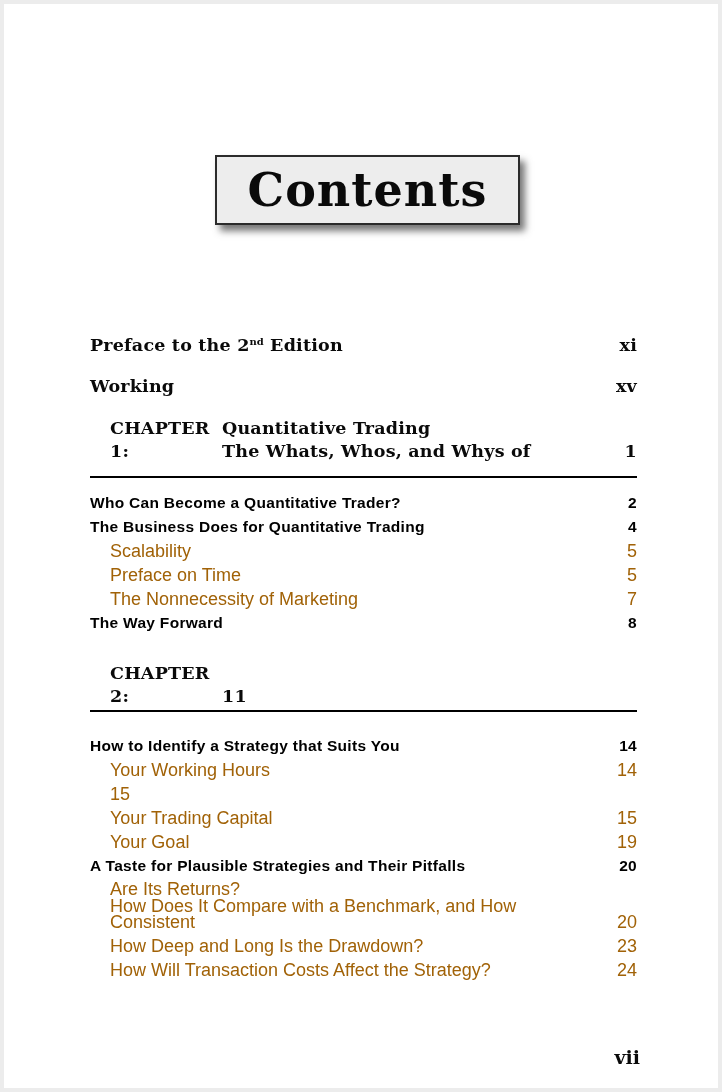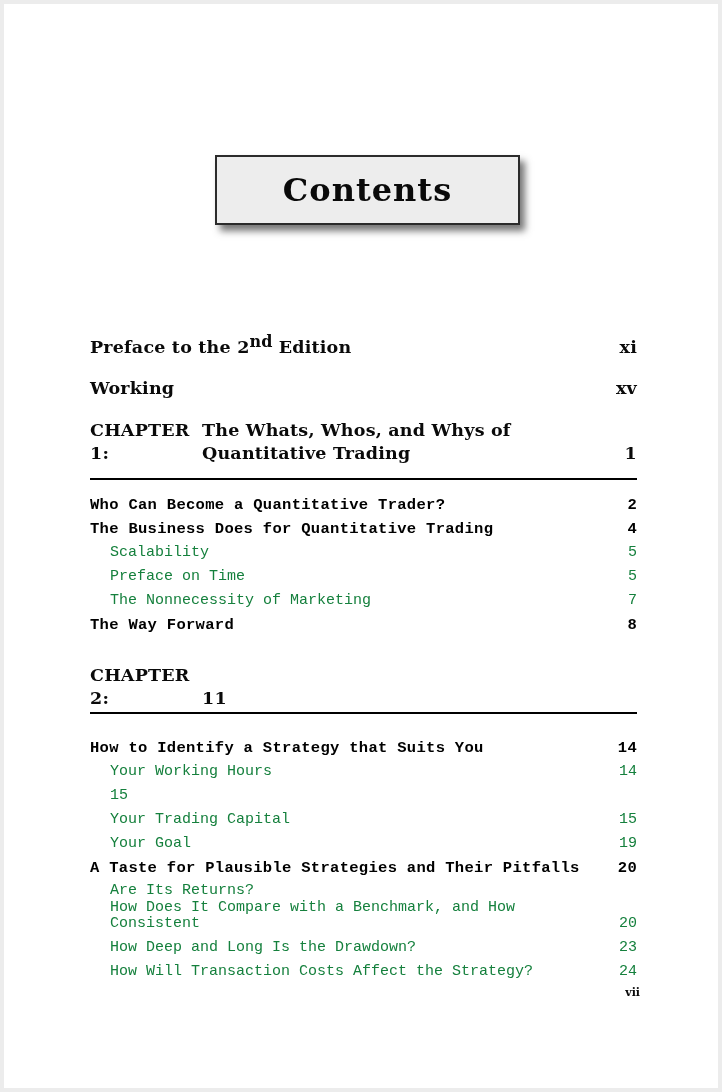--- a/index.html
+++ b/index.html
@@ -23,78 +23,78 @@
     left:211px; top:151px;
     width:301px; height:66px;
     background:#ededed;
     border:2px solid #2b2b2b;
     box-shadow:5px 6px 7px rgba(85,85,85,0.80);
     display:flex; align-items:center; justify-content:center;
   }
   .contents-title {
     font-family:"DejaVu Serif", serif;
     font-weight:bold;
-    font-size:32px;
+    font-size:46px;
     letter-spacing:1px;
     color:#0a0a0a;
   }
 
   
   .toc {
     position:absolute;
     left:86px; top:327px;
     width:547px;
   }
 
   .fm-row {
     display:flex; justify-content:space-between; align-items:baseline;
     font-family:"DejaVu Serif", serif;
     font-weight:bold; font-size:17.5px; line-height:22px;
     margin-bottom:19px;
     letter-spacing:0.2px;
   }
-  .sup { font-size:16px; vertical-align:6px; letter-spacing:0;margin-top:37px; }
+  .sup { font-size:10px; vertical-align:6px; letter-spacing:0;margin-top:37px; }
 
   .ch-row {
     display:flex; align-items:flex-end;
     font-family:"DejaVu Serif", serif;
     font-weight:bold; font-size:17.5px; line-height:23px;
     letter-spacing:0.2px;
   }
   .ch1 { margin-top:20px; }
   .ch2 { margin-top:30px; }
-  .ch-label { width:112px; flex-shrink:0; align-self:flex-start; }
+  .ch-label { width:112px; flex-shrink:0; align-self:flex-start;margin-left:20px; }
   .ch-title { flex:1; }
   .ch-line { display:block; }
 
   .rule {
     border:none; height:0;
     border-top:2px solid #000;
     margin:13px 0 0 0;
   }
   .rule2 { margin-top:2px; }
 
-  .sections { font-family:Liberation Mono, monospace; }
+  .sections { font-family:Liberation Sans, sans-serif; }
   .sections-1 { margin-top:16px; }
   .sections-2 { margin-top:25px; }
   .sec-row {
     display:flex; justify-content:space-between; align-items:flex-end;
     line-height:18px; margin-bottom:6px;
   }
   .sec-row.bold { font-weight:bold; font-size:15.5px; letter-spacing:0.3px; color:#000; }
-  .sec-row.sub  { font-size:15px; padding-left:20px; color:#15803d; }
+  .sec-row.sub  { font-size:18px; padding-left:20px; color:#a16207; }
   .sec-row.wrap { line-height:16.5px; }
   .sec-row .line { display:block; }
   .sec-title { padding-right:20px; }
 
   .folio {
     position:absolute;
-    right:78px; top:982px;
-    font-family:"DejaVu Serif", serif;
-    font-weight:bold; font-size:11px;
+    right:78px; top:1042px;
+    font-family:"DejaVu Serif", serif;
+    font-weight:bold; font-size:19px;
   }
 </style>
 </head>
 <body>
 
 <div class="page">
 
   <div class="contents-box">
     <div class="contents-title">Contents</div>
   </div>
@@ -106,22 +106,22 @@
       <span>xi</span>
     </div>
     <div class="fm-row">
       <span>Working</span>
       <span>xv</span>
     </div>
 
     <div class="ch-row ch1">
       <span class="ch-label">CHAPTER 1:</span>
       <span class="ch-title">
+        <span class="ch-line">Quantitative Trading</span>
         <span class="ch-line">The Whats, Whos, and Whys of</span>
-        <span class="ch-line">Quantitative Trading</span>
       </span>
       <span>1</span>
     </div>
     <hr class="rule">
 
     <div class="sections sections-1">
       <div class="sec-row bold">
         <span class="sec-title">Who Can Become a Quantitative Trader?</span>
         <span>2</span>
       </div>

